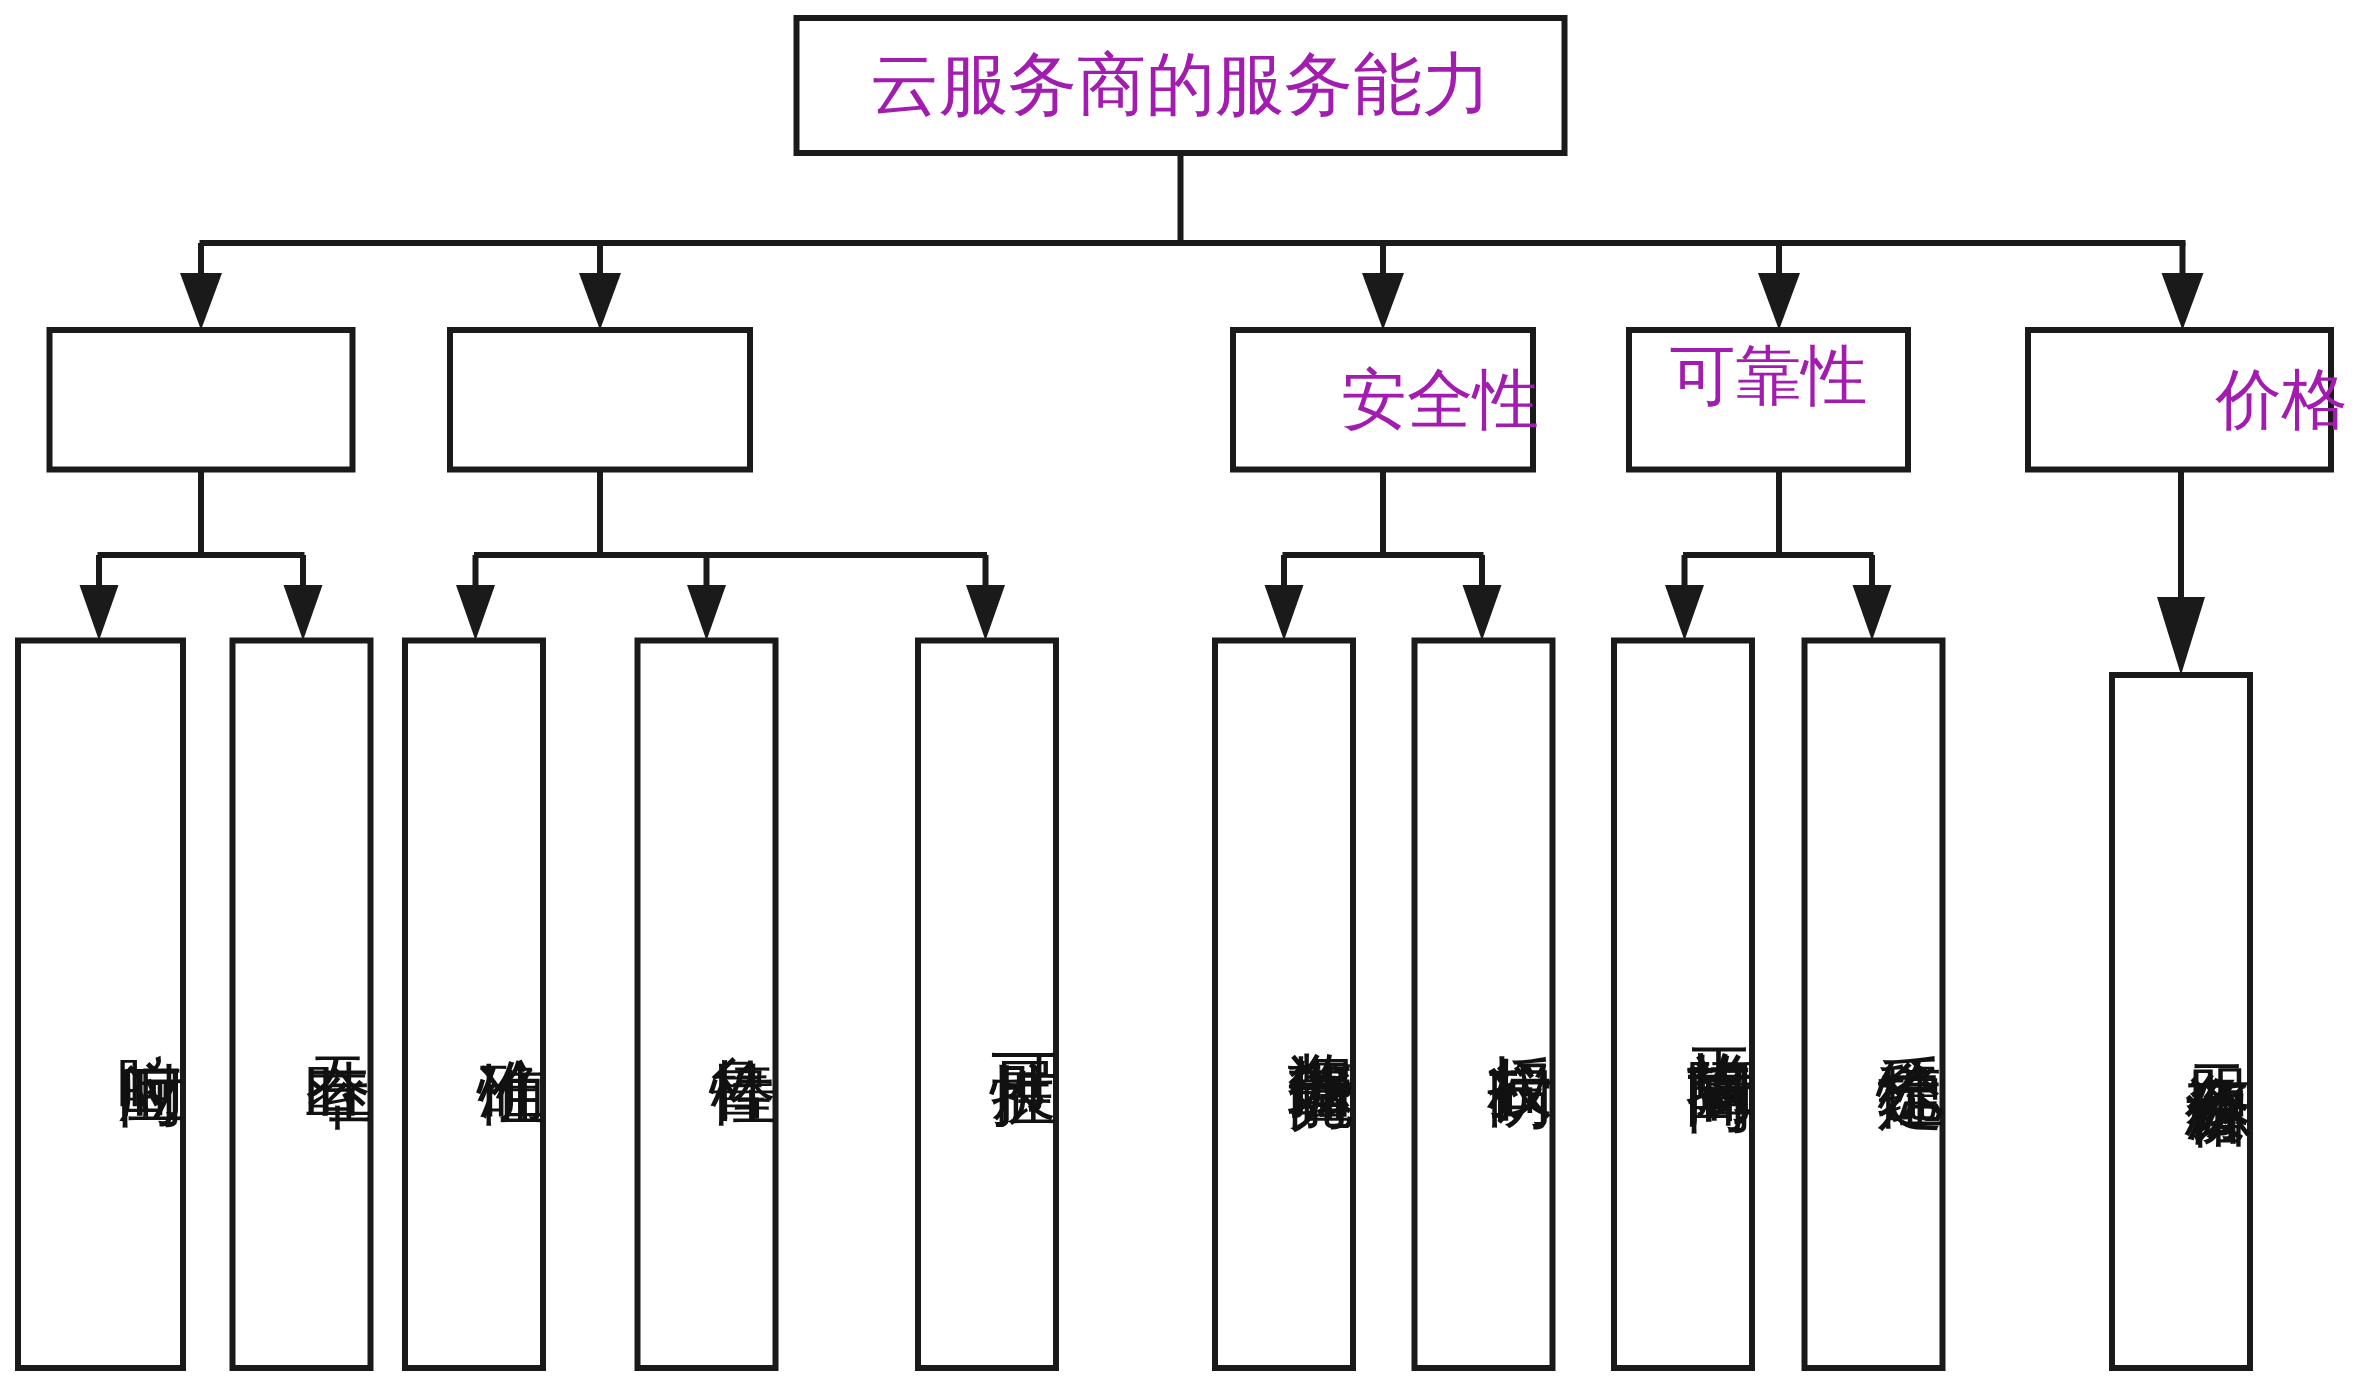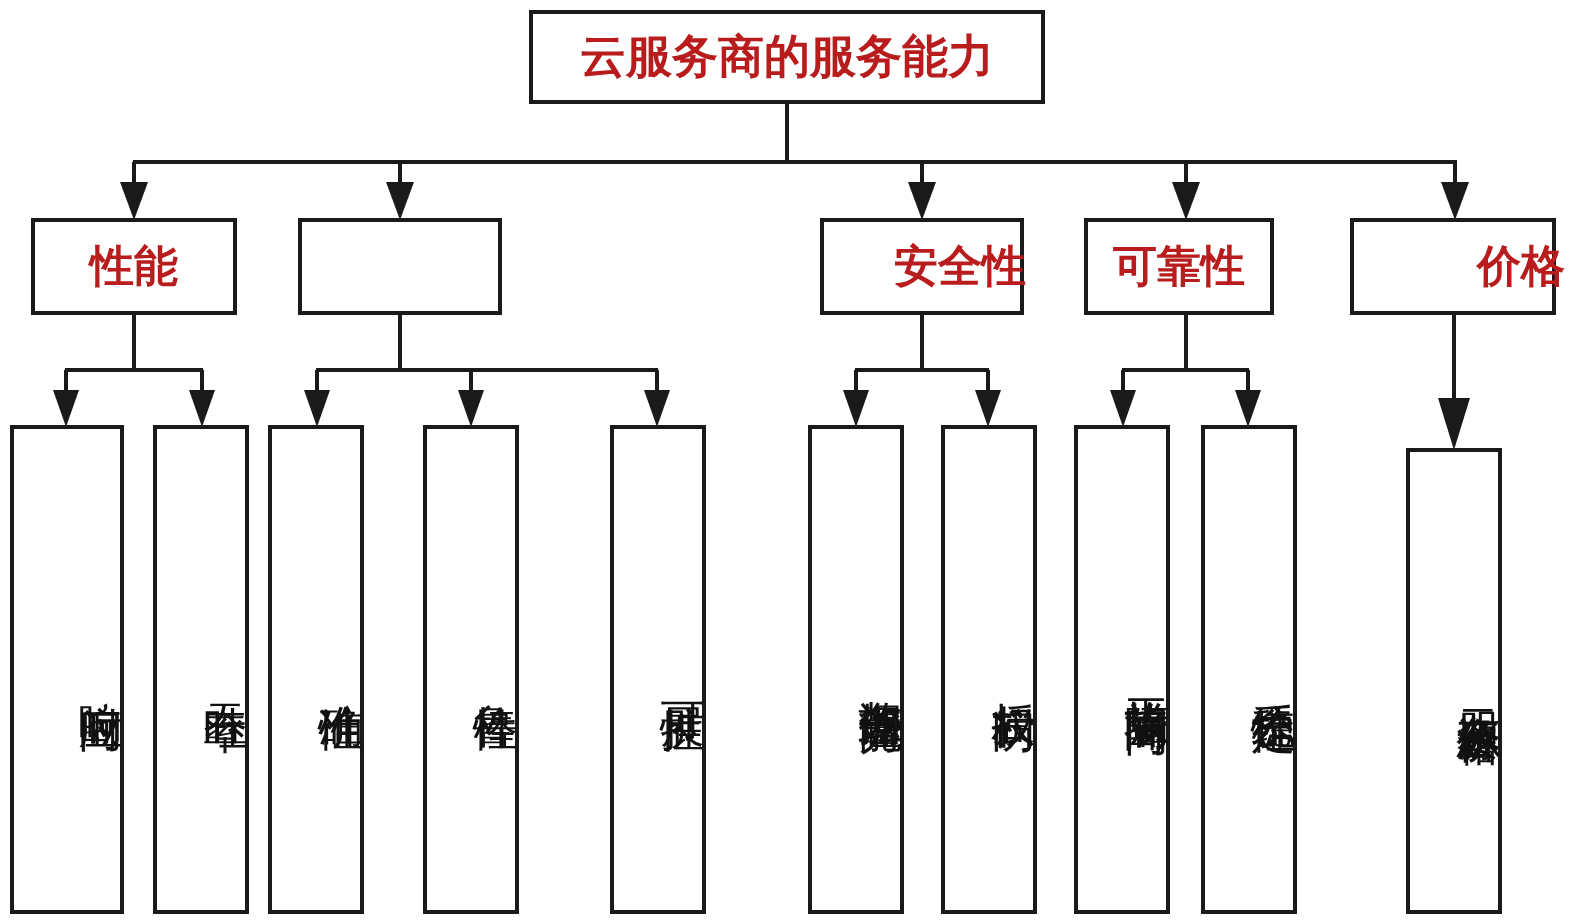--- a/index.html
+++ b/index.html
@@ -41,25 +41,24 @@
   .arrow-head {
     fill: #1a1a1a;
     stroke: none;
   }
   .node-label-h {
     position: absolute;
     display: flex;
     align-items: center;
     justify-content: center;
     font-family: "Liberation Serif", "DejaVu Serif", serif;
-    color: #b91c1c;
+    color: #a21caf;
     line-height: 1.0;
     white-space: nowrap;
     user-select: none;
-    font-weight: bold;
   }
   .node-label-v {
     position: absolute;
     display: flex;
     align-items: flex-start;
     justify-content: center;
     font-family: "Liberation Serif", "DejaVu Serif", serif;
     color: #111111;
     writing-mode: vertical-rl;
     text-orientation: upright;
@@ -147,26 +146,25 @@
     <rect class="node-box" x="612" y="427" width="92" height="485"></rect>
     <rect class="node-box" x="810" y="427" width="92" height="485"></rect>
     <rect class="node-box" x="943" y="427" width="92" height="485"></rect>
     <rect class="node-box" x="1076" y="427" width="92" height="485"></rect>
     <rect class="node-box" x="1203" y="427" width="92" height="485"></rect>
     <rect class="node-box" x="1408" y="450" width="92" height="462"></rect>
   </svg>
 
   <div class="node-label-h root-label" style="left:531px; top:12px; width:512px; height:90px;">云服务商的服务能力</div>
 
-  <div class="node-label-h l2-label" style="left:33px; top:220px; width:202px; height:93px;">性能</div>
 
 
   <div class="node-label-h l2-label" style="left:860px; top:220px; width:200px; height:93px;">安全性</div>
 
-  <div class="node-label-h l2-label" style="left:1086px; top:220px; width:186px; height:93px;">可靠性</div>
+  <div class="node-label-h l2-label" style="left:1086px; top:204px; width:186px; height:93px;">可靠性</div>
 
   <div class="node-label-h l2-label" style="left:1420px; top:220px; width:202px; height:93px;">价格</div>
 
   <div class="node-label-v leaf-label" style="left:12px; top:447px; width:110px; height:450px;">响应时间</div>
 
   <div class="node-label-v leaf-label" style="left:155px; top:447px; width:92px; height:450px;">吞吐率</div>
 
   <div class="node-label-v leaf-label" style="left:270px; top:447px; width:92px; height:450px;">准确性</div>
 
   <div class="node-label-v leaf-label" style="left:425px; top:447px; width:92px; height:450px;">鲁棒性</div>

